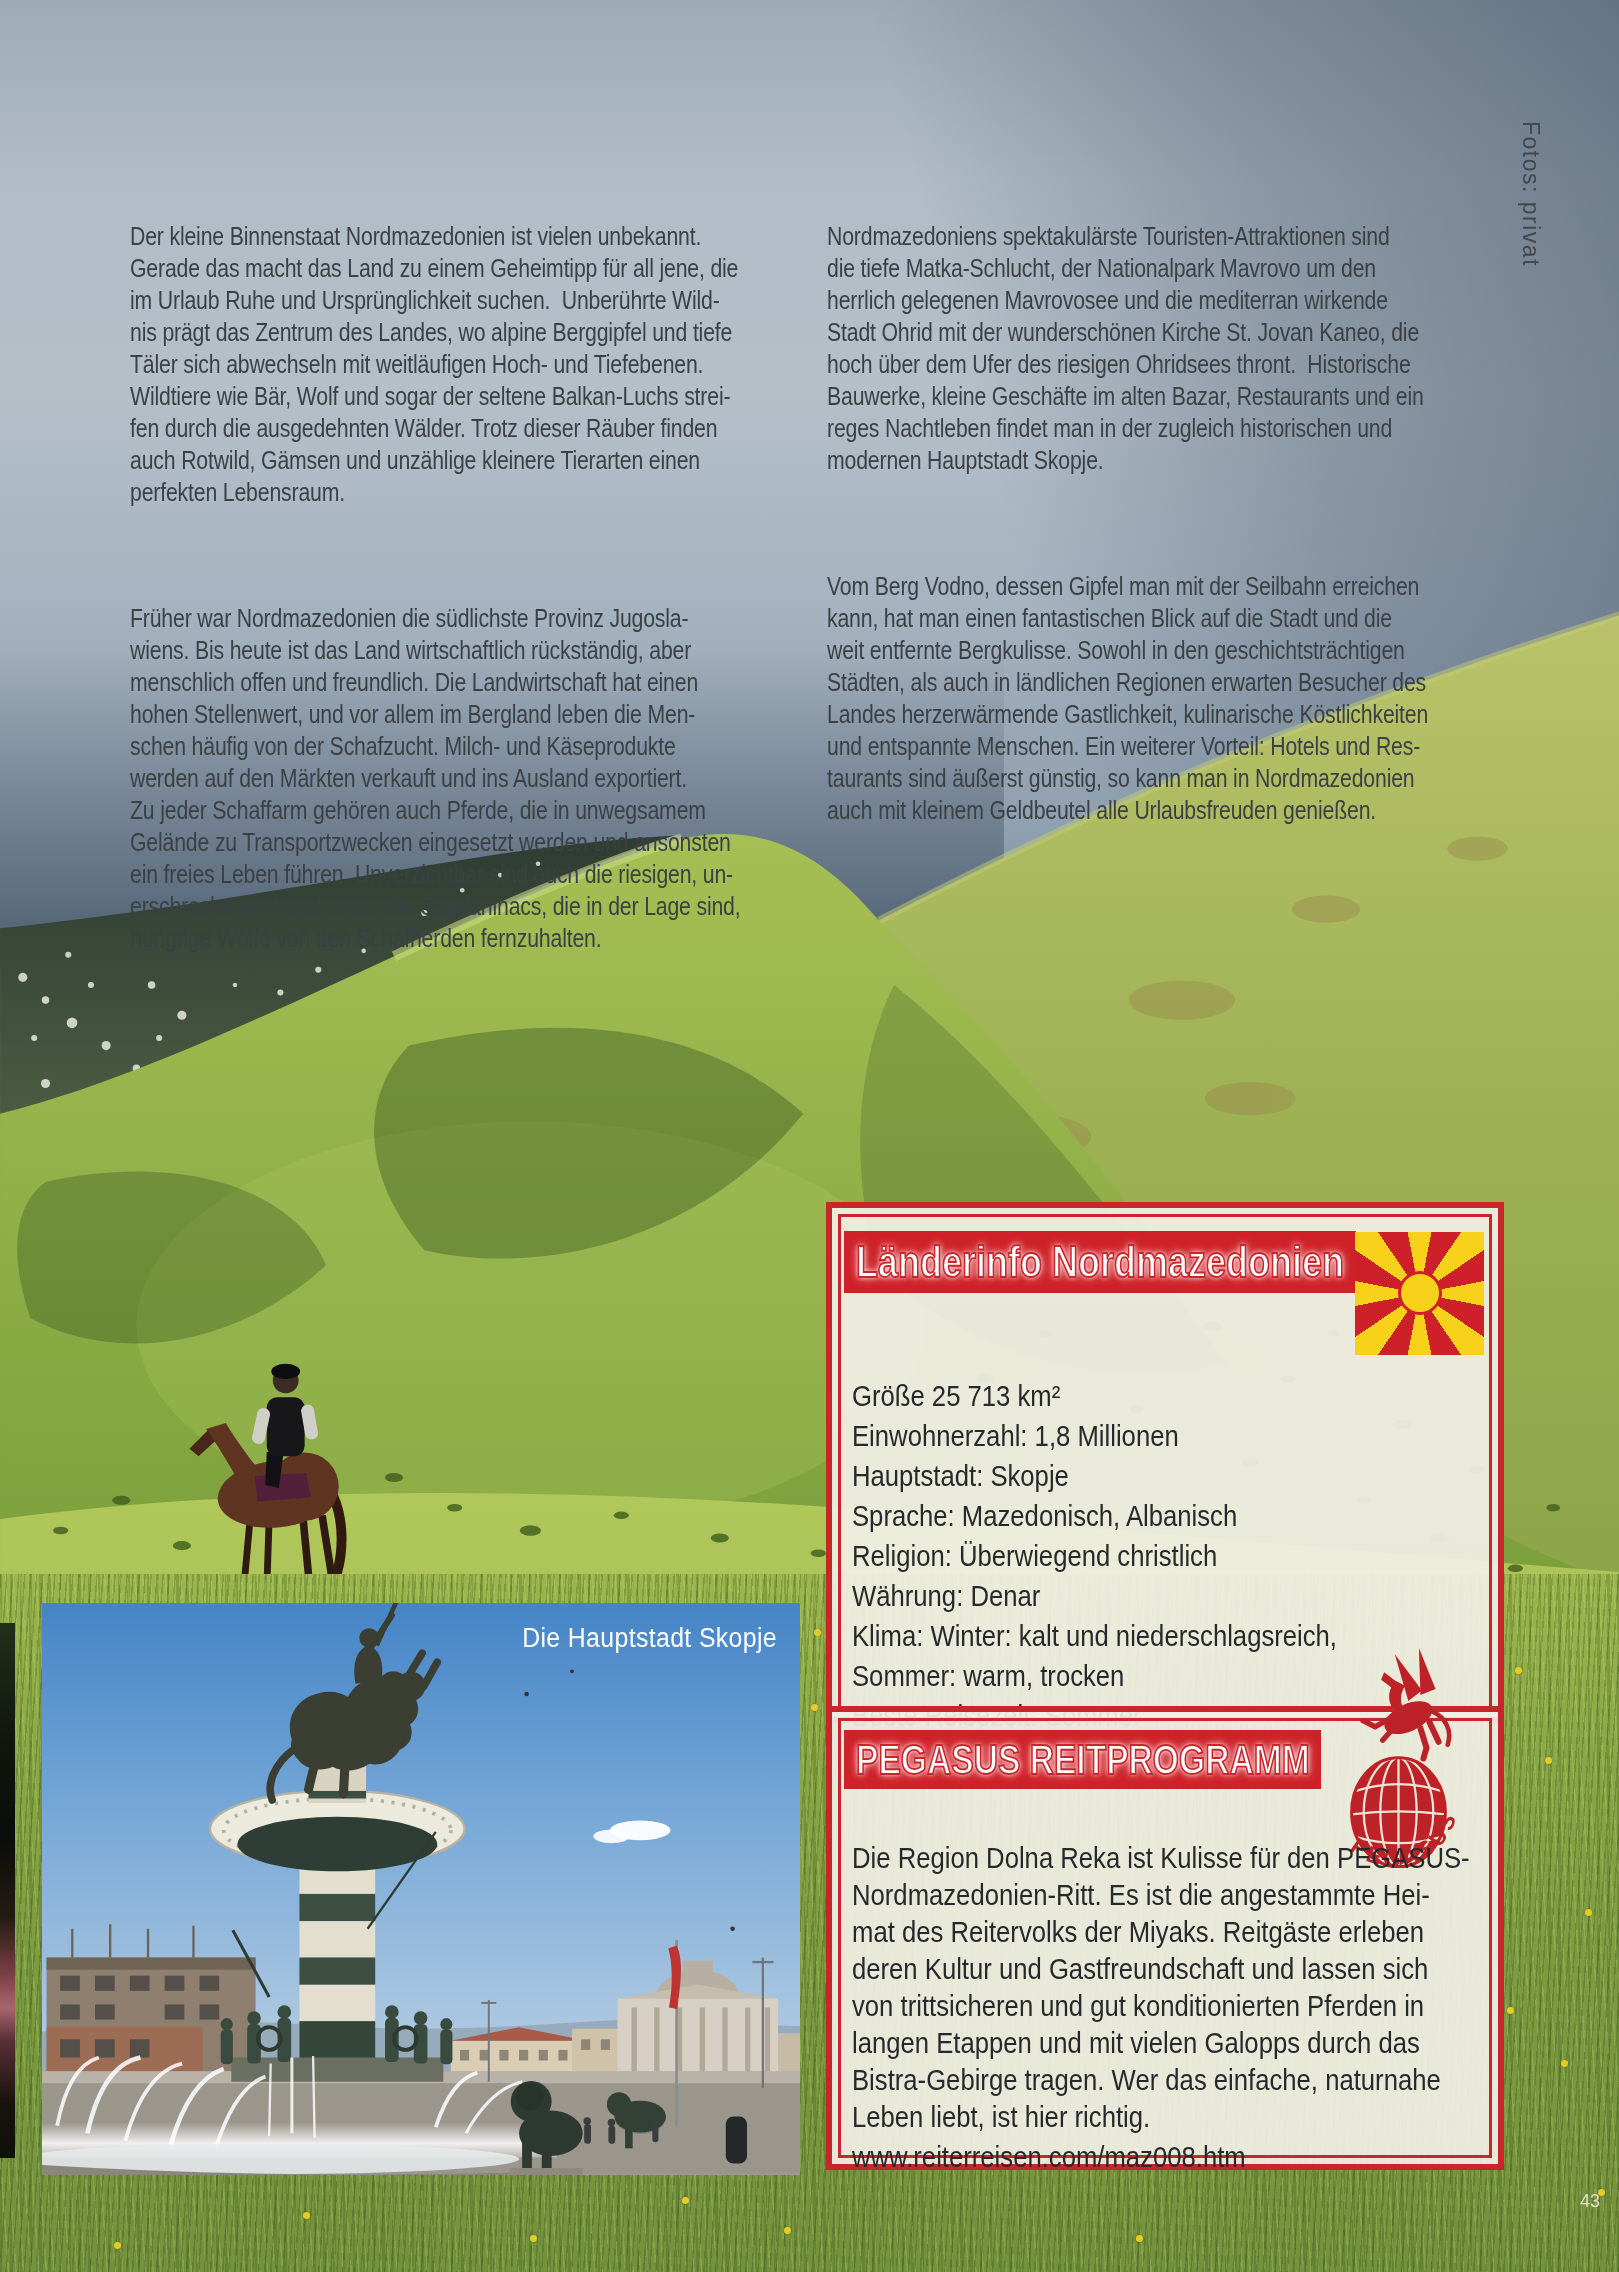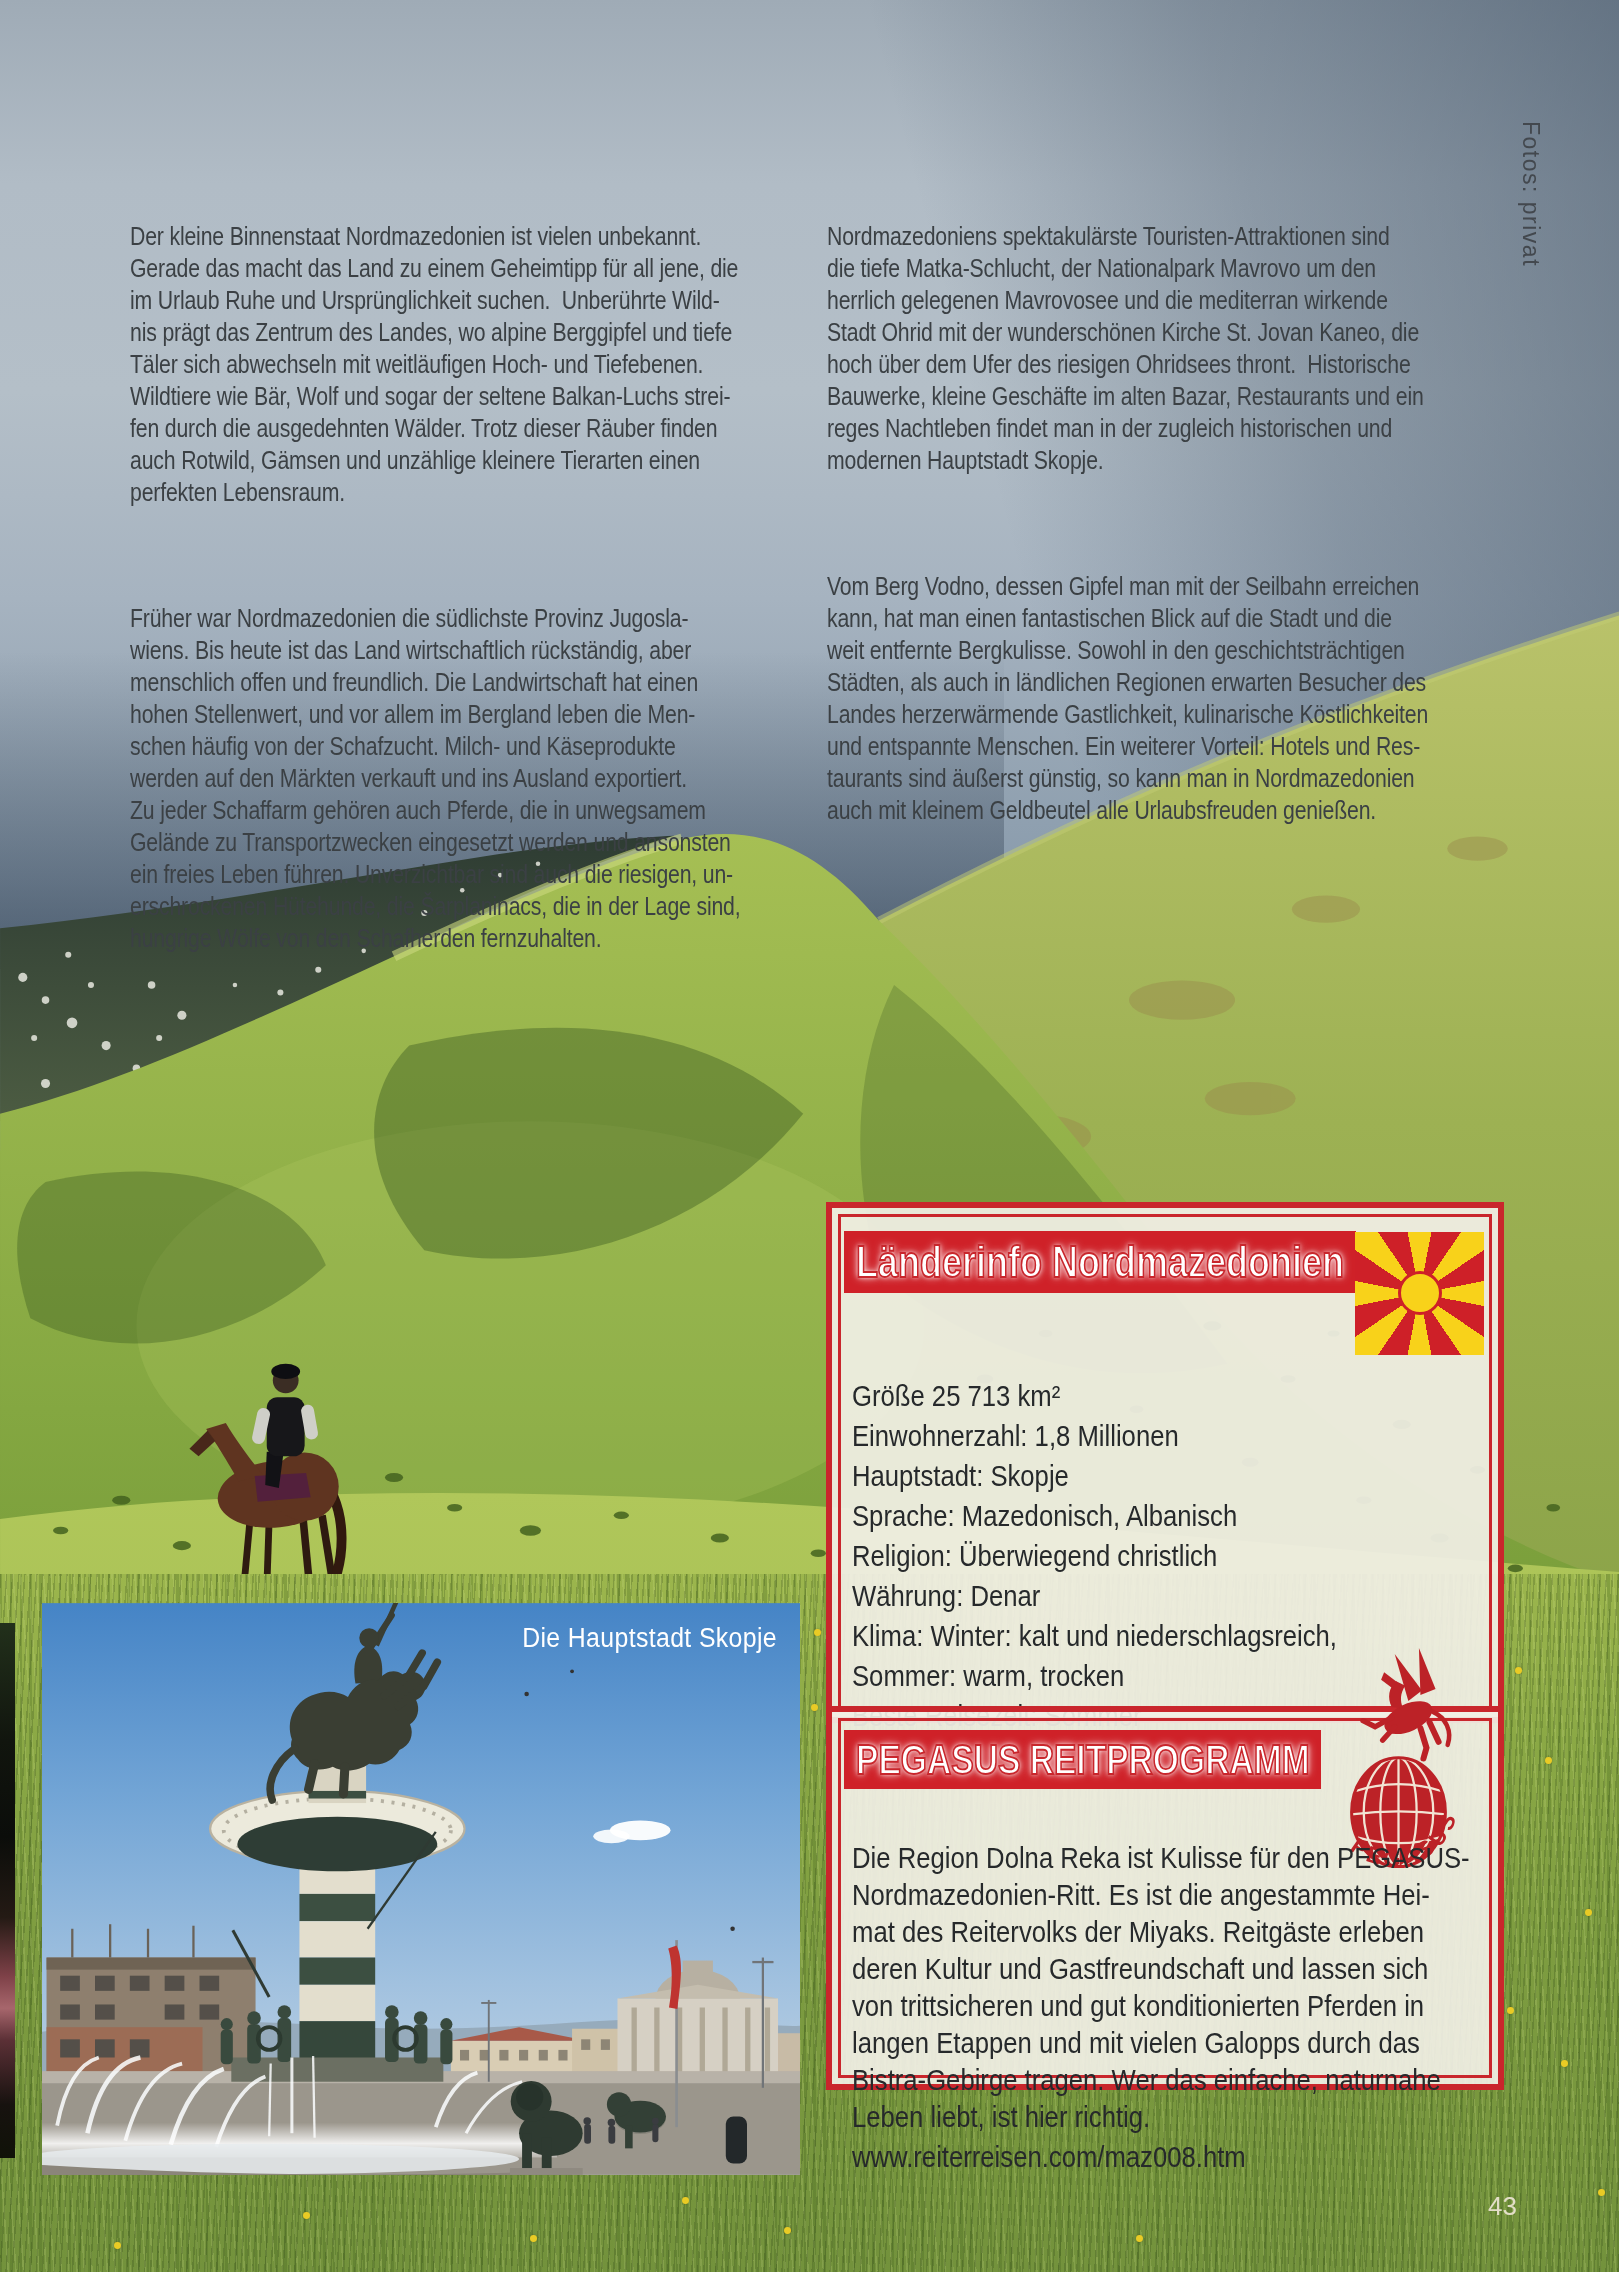--- a/index.html
+++ b/index.html
@@ -41,21 +41,21 @@
   .photo { position:absolute; left:42px; top:1603px; width:782px; height:572px; overflow:hidden; }
   .photo svg { position:absolute; left:0; top:0; }
   .caption { position:absolute; top:19.7px; right:47px; color:#fff; font-size:27px;
              letter-spacing:0.4px; transform:scaleX(.92); transform-origin:100% 0; }
 
   
   .box { position:absolute; left:826px; width:678px; border:6px solid #c9262c;
          background:rgba(241,239,229,.93); box-sizing:border-box; }
   .box::before { content:""; position:absolute; inset:6px; border:3px solid #c9262c; pointer-events:none; }
   #landerinfo { top:1202px; height:521px; }
-  #pegasus    { top:1706px; height:384px; }
+  #pegasus    { top:1706px; height:464px; }
   .strip { position:absolute; background:#cf2128; }
   #landerinfo .strip { left:12px; top:23px; width:512px; height:62px; }
   #pegasus    .strip { left:12px; top:18px; width:477px; height:59px; }
   .box h2 { position:absolute; margin:0; color:#fff; font-weight:700; white-space:pre;
             -webkit-text-stroke:1.9px #c9262c;
             text-shadow:0 0 6px rgba(255,255,255,.95),0 0 10.6px rgba(255,255,255,.8);
             transform:scaleX(.8); transform-origin:0 50%; }
   #landerinfo h2 { left:24px; top:23px; height:62px; line-height:62px; font-size:45px; }
   #pegasus    h2 { left:24px; top:18px; height:59px; line-height:59px; font-size:42px; }
 
@@ -69,21 +69,21 @@
     margin:-22px 0 0 -22px; border-radius:50%; background:#f8d21a; border:3.8px solid #ce2028; box-sizing:border-box; }
 
   .facts { position:absolute; left:19.7px; top:168px; font-size:29.5px; line-height:40px;
            color:#26292b; white-space:pre; transform:scaleX(.87); transform-origin:0 0; }
   .pbody { position:absolute; left:19.7px; top:127px; font-size:29.5px; line-height:37px;
            color:#26292b; white-space:pre; transform:scaleX(.87); transform-origin:0 0; }
   .purl  { position:absolute; left:19.7px; top:426px; font-size:29.5px; line-height:37px;
            color:#26292b; white-space:pre; transform:scaleX(.87); transform-origin:0 0; }
   .logo { position:absolute; right:19.7px; top:-70px; width:159px; height:242px; overflow:visible; }
 
-  .pagenum { position:absolute; left:1488px; top:2191px; font-size:26px; color:#e3dec8; }
+  .pagenum { position:absolute; left:1580px; top:2191px; font-size:18px; color:#e3dec8; }
 </style>
 </head>
 <body>
 
 <div class="page">
 
   <div class="sky"></div>
   <div class="sky-right"></div>
   <div class="sky-low"></div>
 

